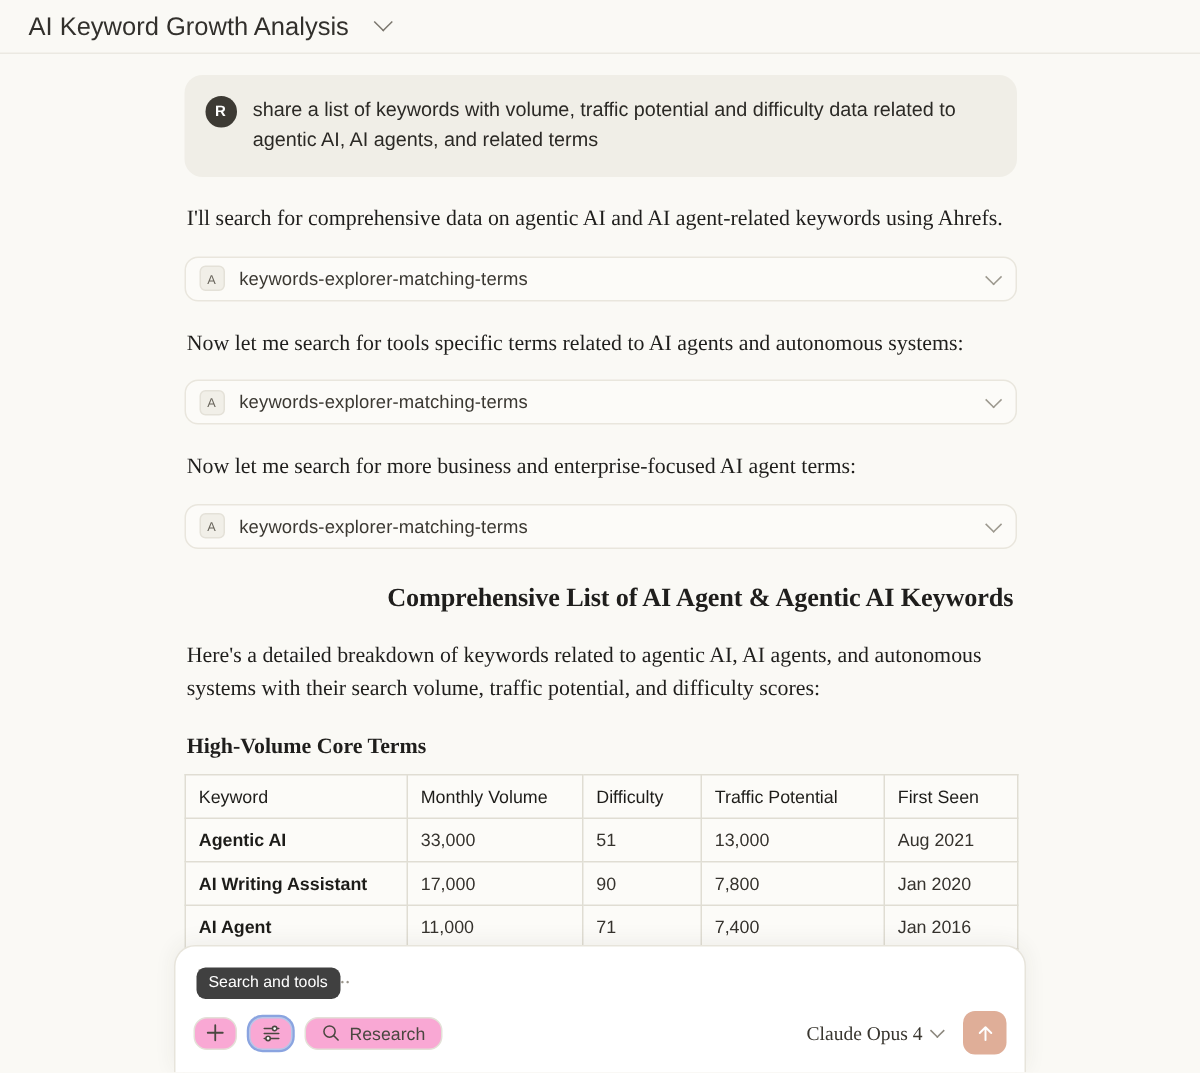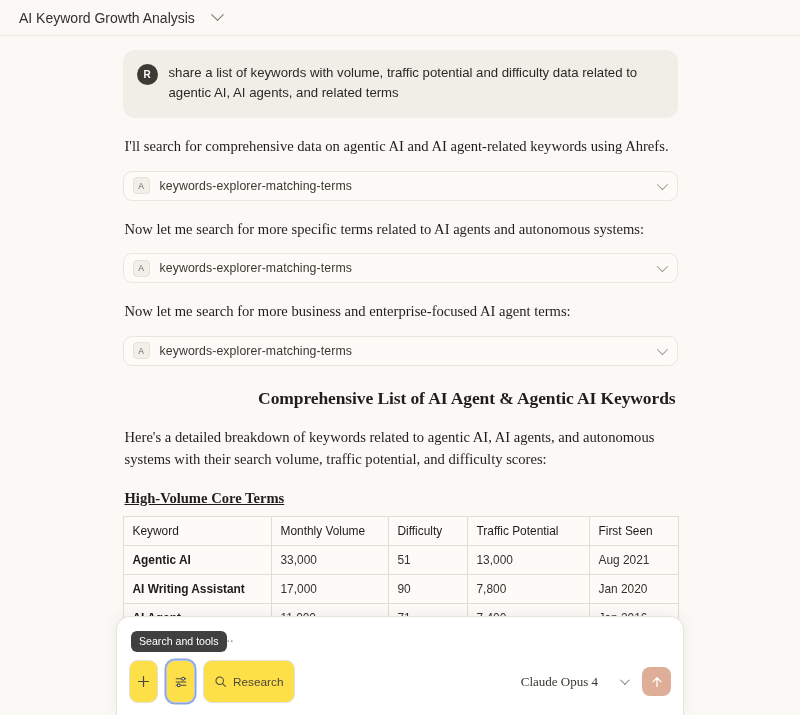--- a/index.html
+++ b/index.html
@@ -23,21 +23,21 @@
     background: #faf9f5;
     border-bottom: 1px solid #ebe9e2;
     display: flex;
     align-items: center;
     padding: 0 14px;
   }
   .conv-title {
     display: flex;
     align-items: center;
     gap: 18px;
-    font-size: 14px;
+    font-size: 17px;
     color: #32302c;
     cursor: pointer;
     padding: 3px 5px;
     border-radius: 5px;
   }
   .chev {
     display: inline-block;
     width: 9px; height: 9px;
     border-right: 1.4px solid #7a766d;
     border-bottom: 1.4px solid #7a766d;
@@ -140,21 +140,20 @@
     font-weight: 700;
     margin: 22px 2px 10px 2px;
     letter-spacing: -.1px;
     text-align: right;
   }
   h3.doc-h3 {
     font-family: "Liberation Serif", serif;
     font-size: 14.6px;
     font-weight: 700;
     margin: 19px 2px 9px 2px;
-    text-decoration: underline;
   }
 
   
   table.kw {
     border-collapse: collapse;
     width: 100%;
     table-layout: fixed;
     background: #fcfbf8;
   }
   table.kw th, table.kw td {
@@ -210,24 +209,24 @@
     padding: 2px 3px 0 3px;
     height: 26px;
     cursor: text;
   }
   .composer-row {
     display: flex;
     align-items: center;
     margin-top: 6px;
   }
   .cbtn {
-    height: 43px;
+    height: 22px;
     border: 1px solid #e3e0d7;
     border-radius: 9px;
-    background: #fde047;
+    background: #f9a8d4;
     display: flex;
     align-items: center;
     justify-content: center;
     cursor: pointer;
     color: #4a4740;
   }
   .cbtn.sq { width: 29px; }
   .cbtn.focus-ring {
     border-color: #b9c6e8;
     box-shadow: 0 0 0 1.5px #8aa4e0;
@@ -236,21 +235,21 @@
     padding: 0 10px;
     gap: 6px;
     font-size: 11.8px;
     color: #4a4740;
   }
   .gap { width: 8px; }
   .spacer { flex: 1 1 auto; }
   .model {
     display: flex;
     align-items: center;
-    gap: 22px;
+    gap: 5px;
     font-family: "Liberation Serif", serif;
     font-size: 13px;
     color: #39362f;
     cursor: pointer;
     padding: 4px 6px;
     border-radius: 7px;
   }
   .model .chev2 {
     width: 7px; height: 7px;
     border-right: 1.3px solid #8b877d;
@@ -303,21 +302,21 @@
     </div>
 
     <p class="prose">I'll search for comprehensive data on agentic AI and AI agent-related keywords using Ahrefs.</p>
 
     <div class="toolcall">
       <span class="tc-badge">A</span>
       <span class="tc-name">keywords-explorer-matching-terms</span>
       <span class="tc-chev"></span>
     </div>
 
-    <p class="prose">Now let me search for more specific terms related to AI agents and autonomous systems:</p>
+    <p class="prose">Now let me search for tools specific terms related to AI agents and autonomous systems:</p>
 
     <div class="toolcall">
       <span class="tc-badge">A</span>
       <span class="tc-name">keywords-explorer-matching-terms</span>
       <span class="tc-chev"></span>
     </div>
 
     <p class="prose">Now let me search for more business and enterprise-focused AI agent terms:</p>
 
     <div class="toolcall">

